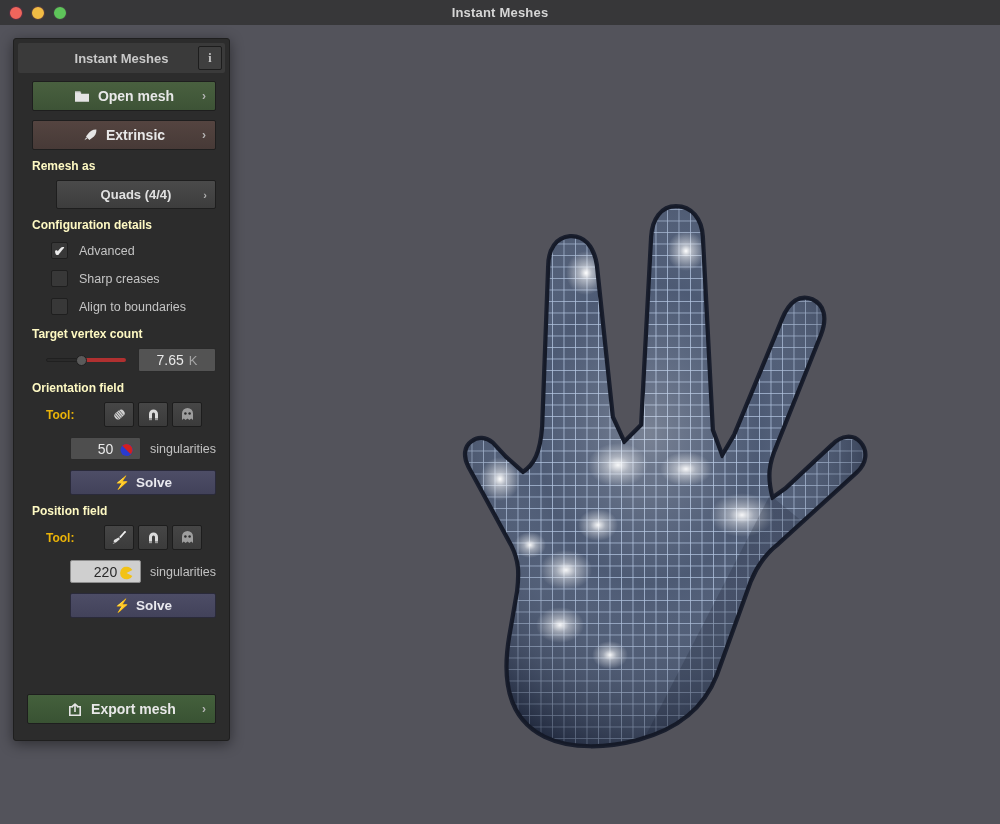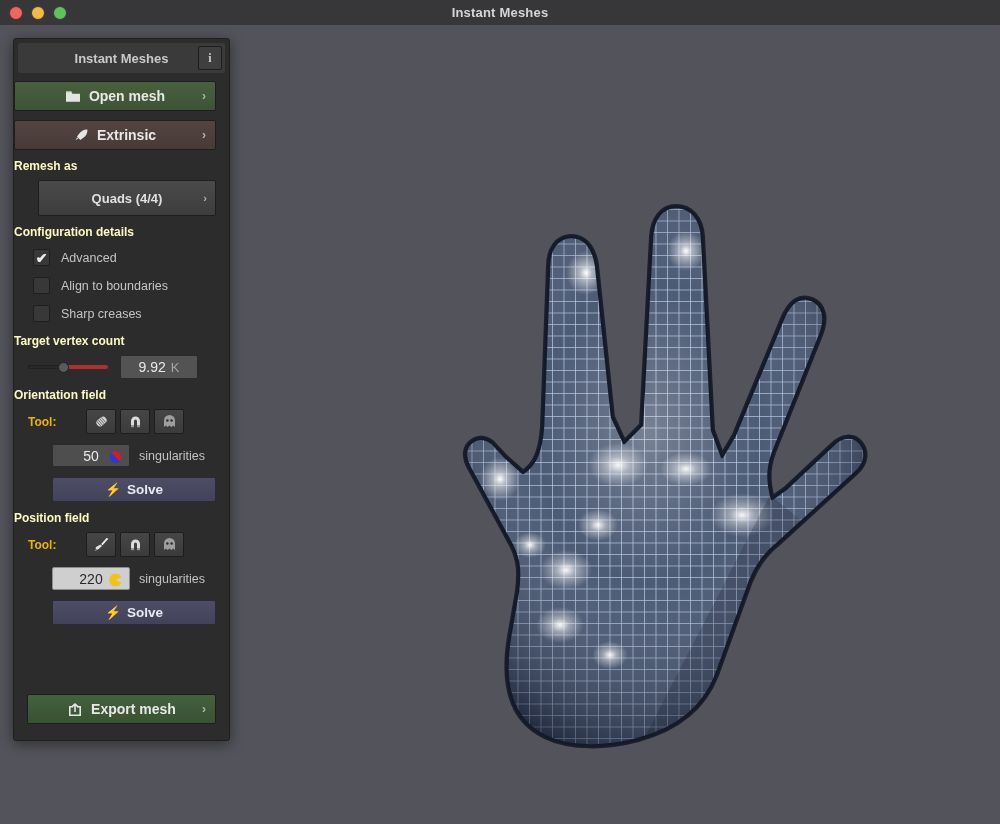--- a/index.html
+++ b/index.html
@@ -76,21 +76,21 @@
     width: 24px; height: 24px;
     background: #3f3f3f;
     border: 1px solid #1d1d1d;
     border-radius: 2px;
     display: flex; align-items: center; justify-content: center;
     color: #c8c8c8; font-size: 12px; font-weight: bold;
     font-family: "Liberation Serif", serif;
     cursor: pointer;
   }
 
-  .panel-body { padding: 8px 13px 0 0; }
+  .panel-body { padding: 8px 13px 0 18px; }
 
   
   .big-btn {
     display: flex; align-items: center; justify-content: center;
     position: relative;
     height: 30px;
     border-radius: 2px;
     border: 1px solid #1e1e1e;
     color: #e8e8e8;
     font-size: 14px; font-weight: bold;
@@ -110,21 +110,21 @@
   
   .sec-label {
     color: #fef9c3; font-size: 12px; font-weight: bold;
     margin: 9px 0 7px 0;
   }
 
   
   .dropdown {
     position: relative;
     margin-left: 24px;
-    height: 36px;
+    height: 29px;
     background: linear-gradient(#4a4a4a, #3d3d3d);
     border: 1px solid #1e1e1e;
     border-radius: 2px;
     display: flex; align-items: center; justify-content: center;
     color: #e0e0e0; font-size: 13px; font-weight: bold;
     cursor: pointer;
   }
   .dropdown .chev {
     position: absolute; right: 8px; top: 50%;
     transform: translateY(-50%);
@@ -386,36 +386,36 @@
       </div>
 
       <div class="sec-label">Configuration details</div>
 
       <div class="check-row">
         <span class="check-box">✔</span>
         <span class="check-label">Advanced</span>
       </div>
       <div class="check-row">
         <span class="check-box"></span>
-        <span class="check-label">Align to boundaries</span>
+        <span class="check-label">Sharp creases</span>
       </div>
       <div class="check-row">
         <span class="check-box"></span>
-        <span class="check-label">Sharp creases</span>
+        <span class="check-label">Align to boundaries</span>
       </div>
 
       <div class="sec-label">Target vertex count</div>
       <div class="slider-row">
         <div class="slider">
           <div class="track"></div>
           <div class="fill"></div>
           <div class="knob"></div>
         </div>
         <div class="numbox">
-          <span class="val">9.92</span>
+          <span class="val">7.65</span>
           <span class="unit">K</span>
         </div>
       </div>
 
       <div class="sec-label">Orientation field</div>
       <div class="tool-row">
         <span class="tool-label">Tool:</span>
         <span class="tool-btn">
           <svg width="17" height="17" viewBox="0 0 17 17">
             <g transform="rotate(-40 8.5 8.5)">

